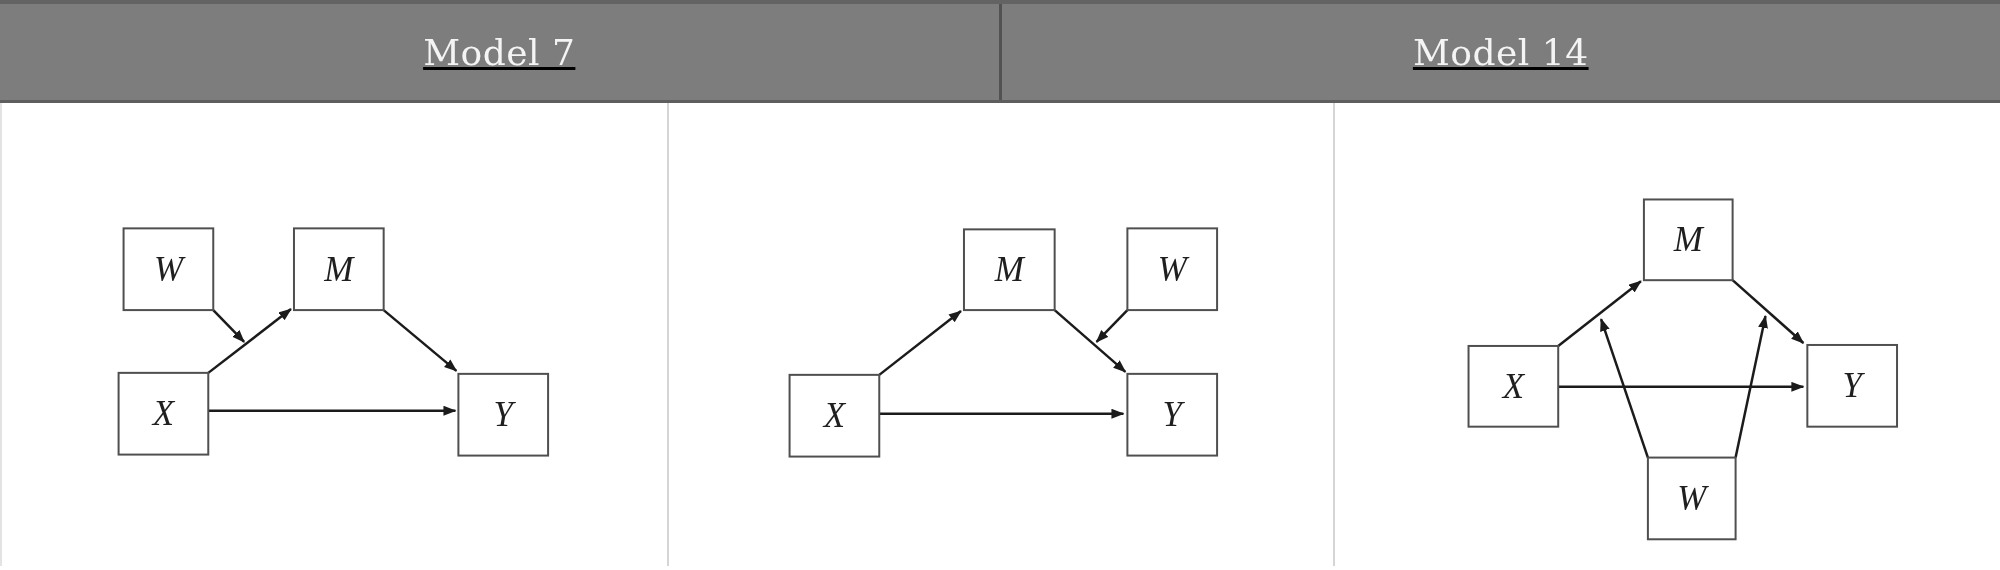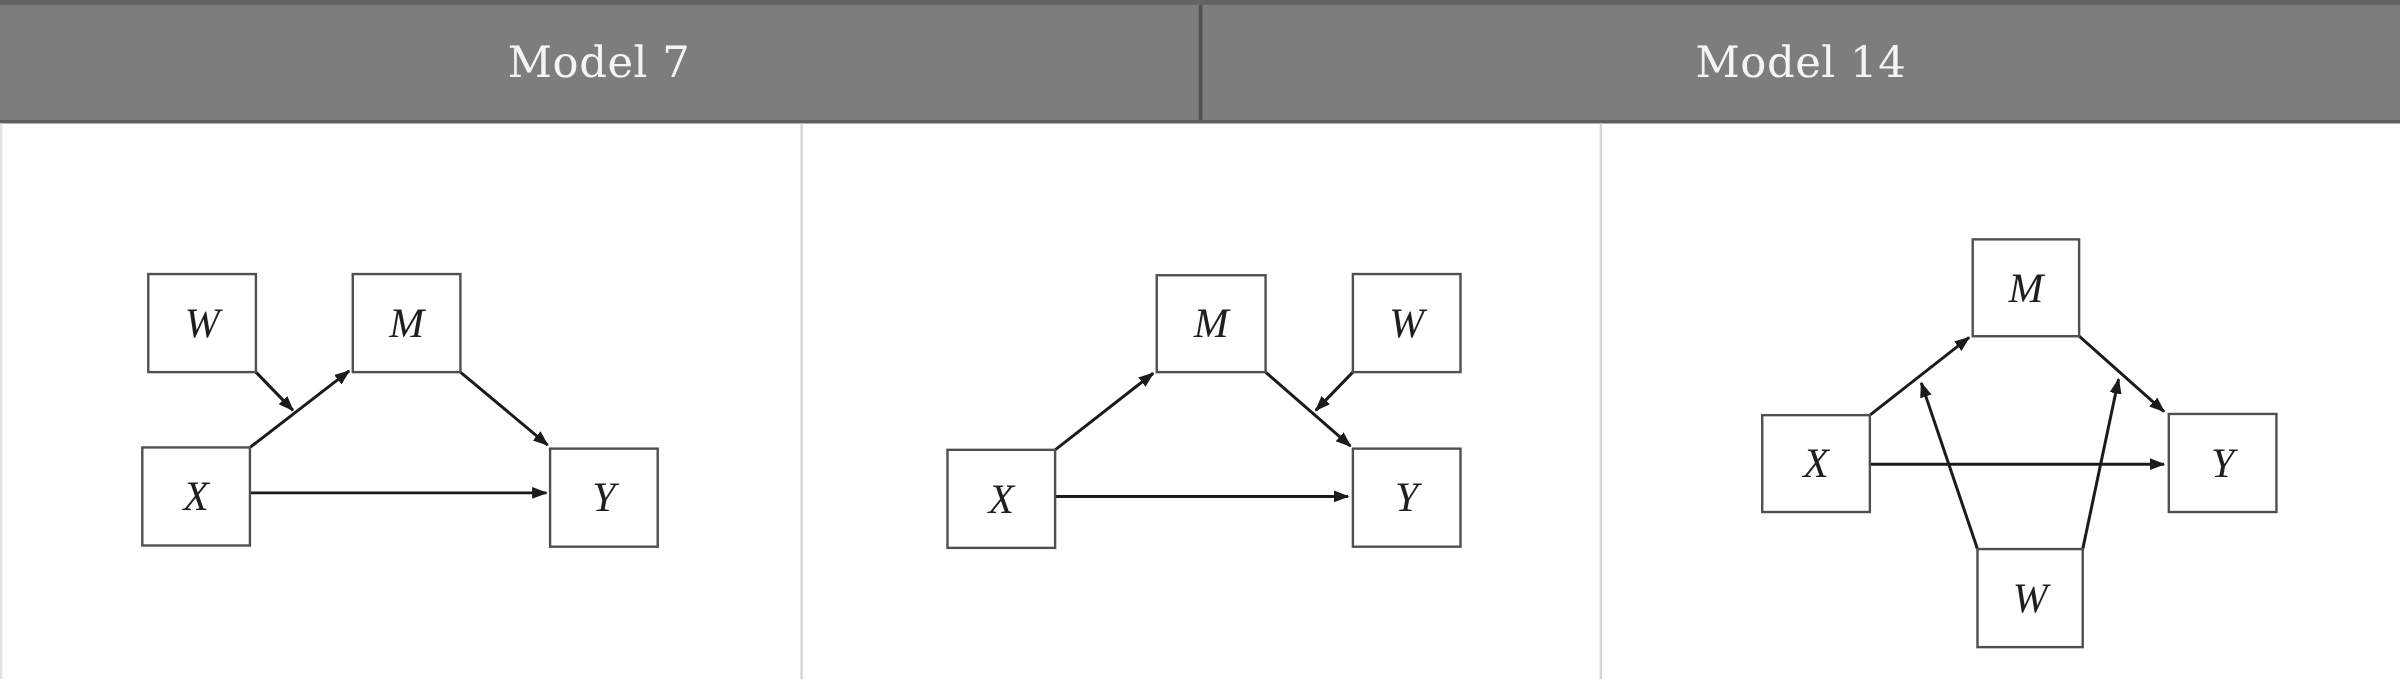--- a/index.html
+++ b/index.html
@@ -7,21 +7,21 @@
     --header-bottom-border:#5e5e5e; --header-divider:#525252; --body-divider:#d5d5d5;
     --body-bg:#ffffff; --body-left-border:#e3e3e3; --box-border:#4f4f4f;
     --box-fill:#ffffff; --arrow:#1b1b1b; --node-label:#1f1f1f;
   }
   *{margin:0;padding:0;box-sizing:border-box;}
   html,body{background:#fff;}
   .page{width:2000px;height:570px;overflow:hidden;background:var(--body-bg);
     font-family:"DejaVu Serif", serif;}
   .header-row{display:flex;height:103px;background:var(--header-bg);
     border-top:4px solid var(--header-top-border);
-    border-bottom:3px solid var(--header-bottom-border);}
+    border-bottom:3px solid var(--header-bottom-border);text-decoration:underline;}
   .header-cell{flex:1 1 0;display:flex;align-items:center;justify-content:center;
     color:var(--header-text);font-size:36px;letter-spacing:0.5px;}
   .header-cell + .header-cell{border-left:3px solid var(--header-divider);}
   .body-row{display:flex;height:463px;background:var(--body-bg);
     border-left:2px solid var(--body-left-border);}
   .body-cell{flex:1 1 0;position:relative;}
   .body-cell + .body-cell{border-left:2px solid var(--body-divider);}
   .body-cell svg{display:block;width:100%;height:100%;}
   .node-rect{fill:var(--box-fill);stroke:var(--box-border);stroke-width:2;}
   .node-text{fill:var(--node-label);font-family:"Liberation Serif", serif;

